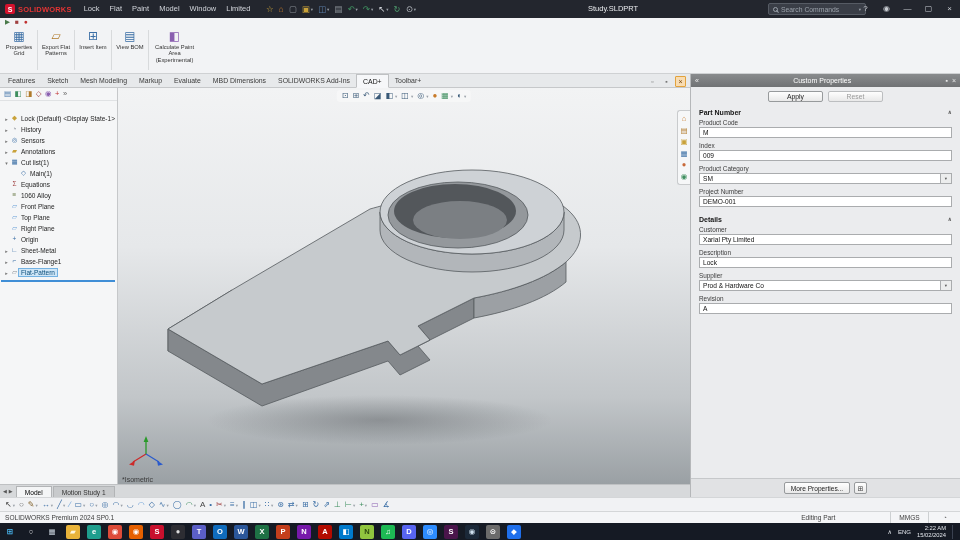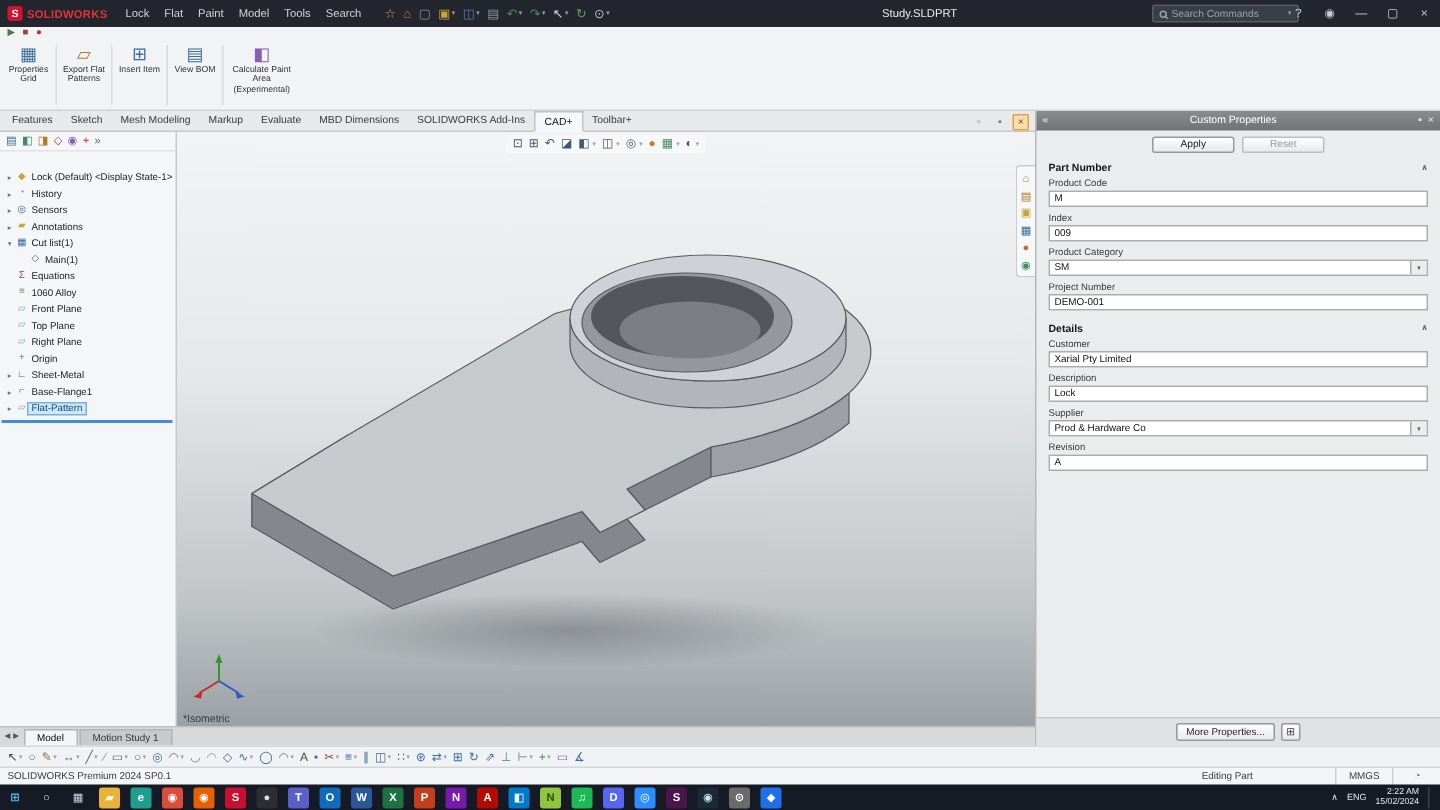--- a/index.html
+++ b/index.html
@@ -137,22 +137,22 @@
   <div class="titlebar">
     <div class="logo">
       <span class="logo-mark"></span>
       <span class="logo-text">SOLIDWORKS</span>
     </div>
     <div class="menu-bar">
         <div class="menu-item">Lock</div>
         <div class="menu-item">Flat</div>
         <div class="menu-item">Paint</div>
         <div class="menu-item">Model</div>
-        <div class="menu-item">Tools</div>
-        <div class="menu-item">Search</div>
+        <div class="menu-item">Window</div>
+        <div class="menu-item">Limited</div>
       </div>
     <div class="quick-access">
         <div class="qa-item">
           <span class="gi" style="color: rgb(201, 162, 58);">☆</span>
         </div>
         <div class="qa-item">
           <span class="gi" style="color: rgb(200, 123, 42);">⌂</span>
         </div>
         <div class="qa-item">
           <span class="gi" style="color: rgb(138, 143, 150);">▢</span>

